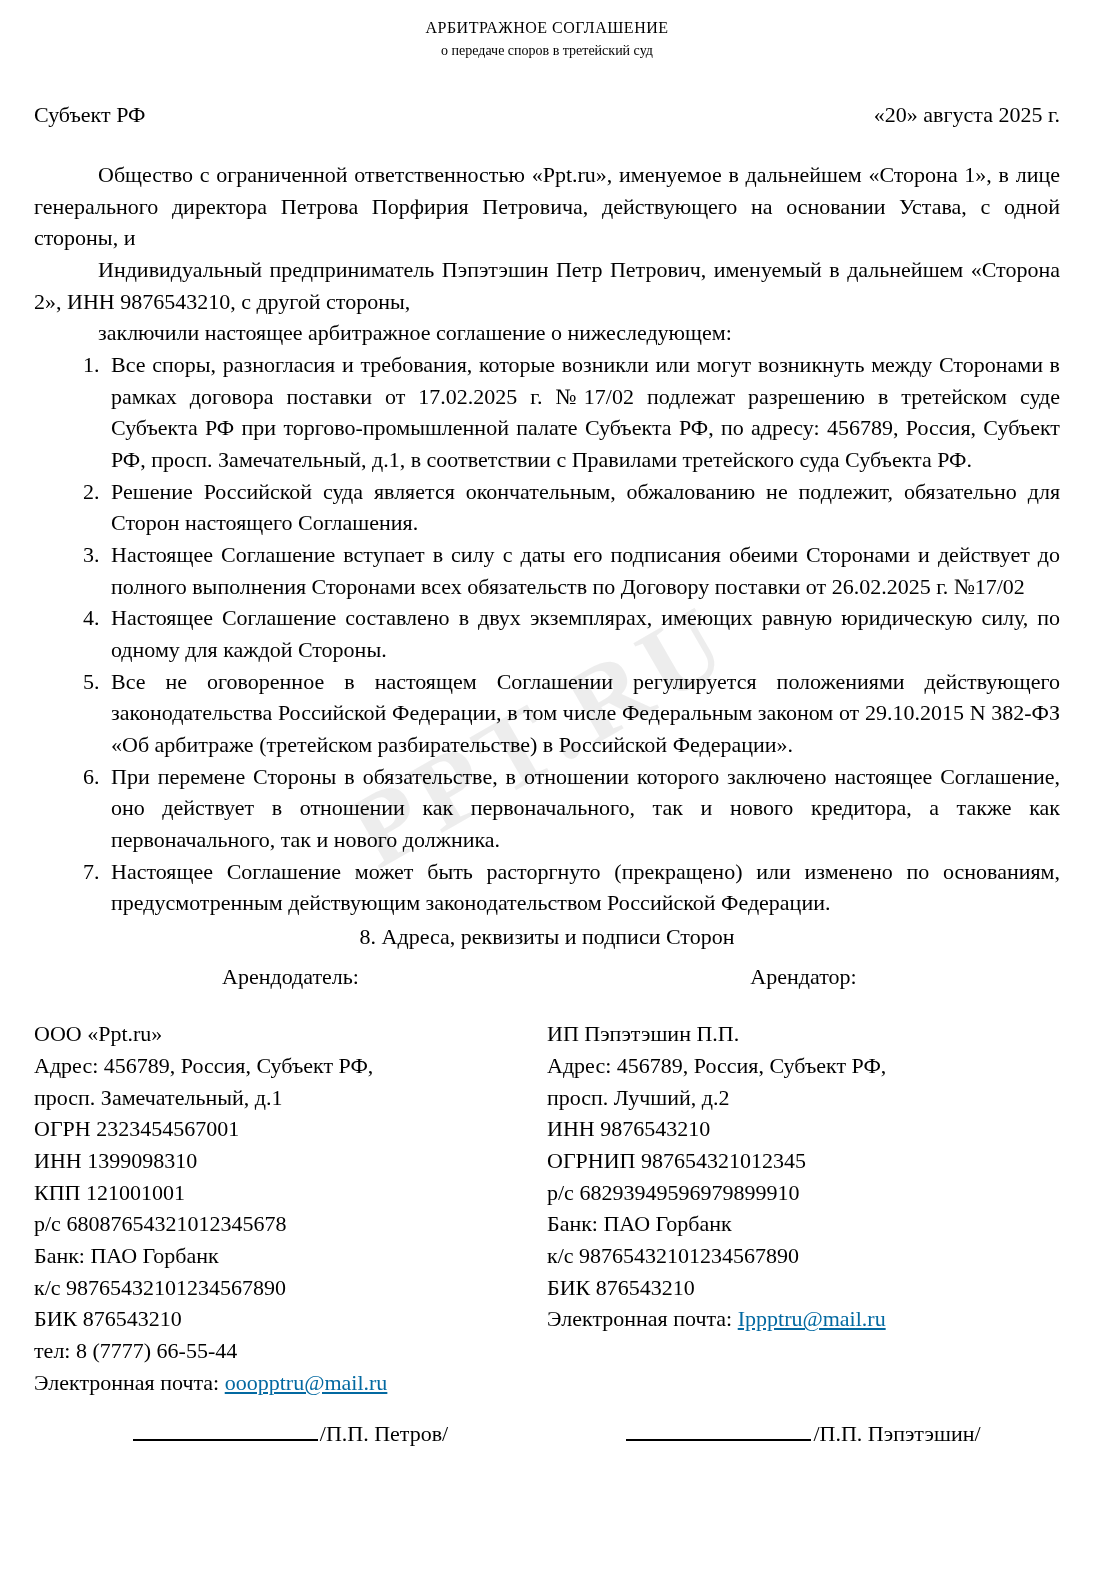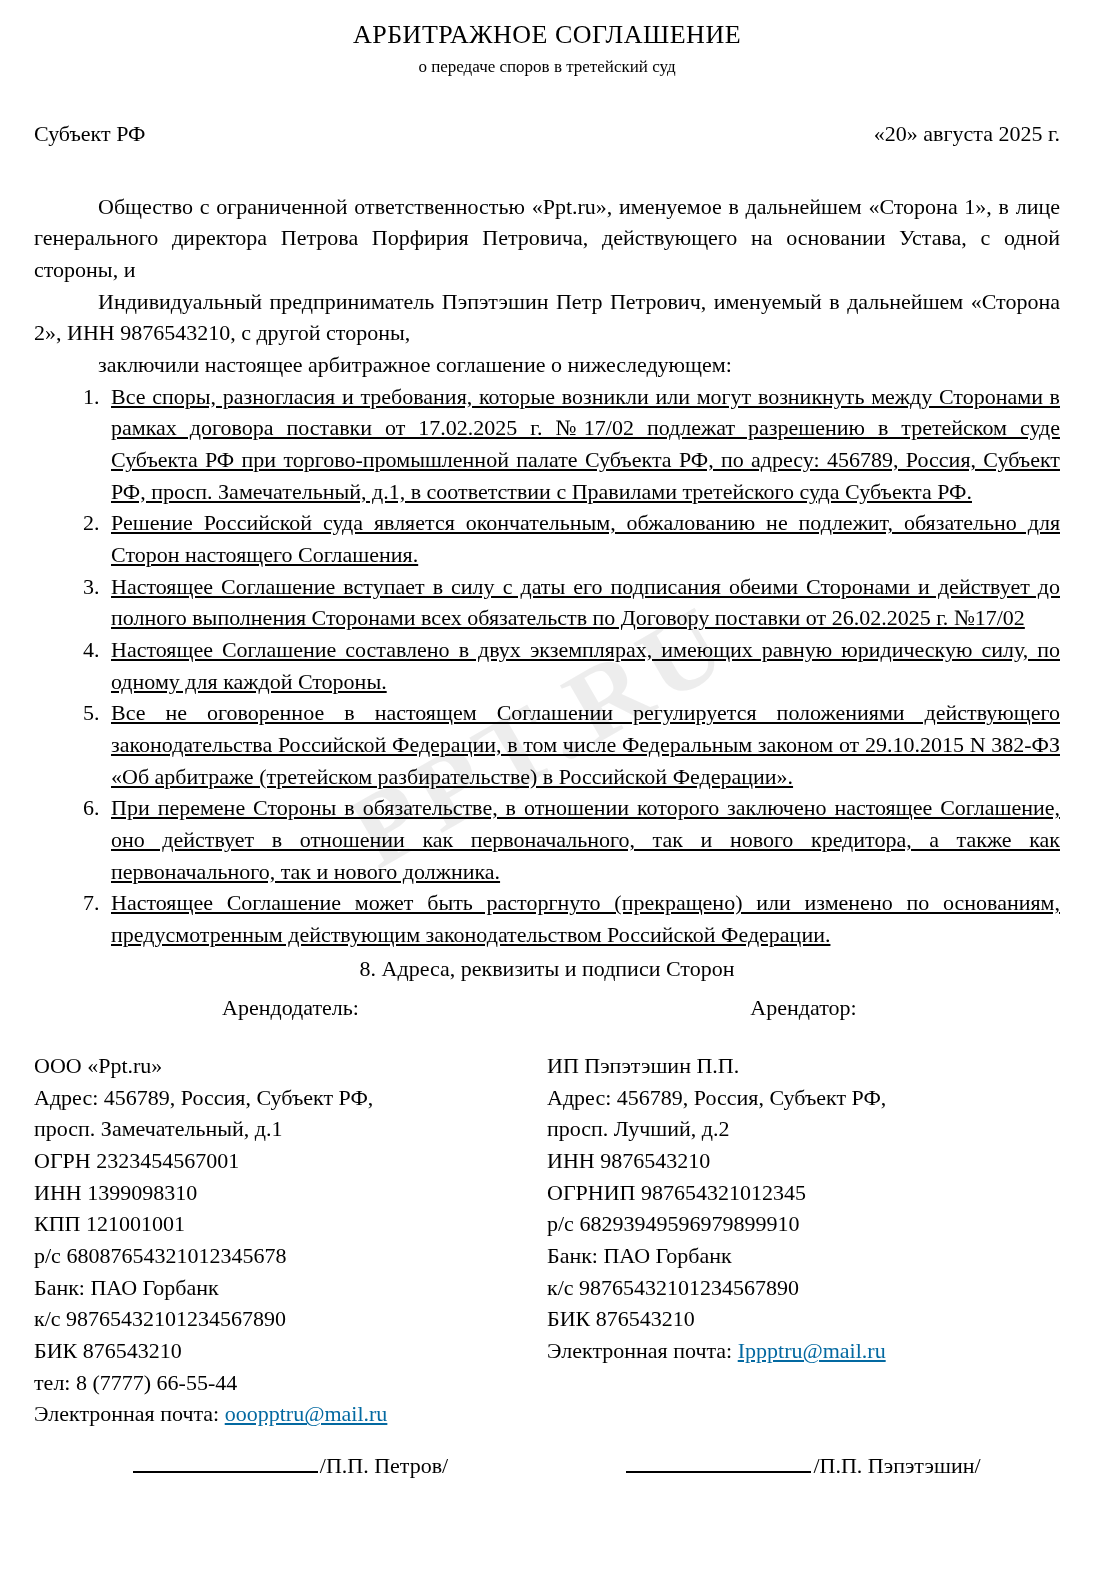--- a/index.html
+++ b/index.html
@@ -27,49 +27,48 @@
     font-weight: bold;
     letter-spacing: 8px;
     color: rgba(0, 0, 0, 0.07);
     transform: rotate(-30deg);
     pointer-events: none;
     user-select: none;
     white-space: nowrap;
   }
   .title {
     margin: 0;
-    font-size: 26px;
+    font-size: 16px;
     font-weight: normal;
     text-align: center;
     letter-spacing: 0.5px;
   }
   .subtitle {
-    font-size: 17px;
+    font-size: 14px;
     text-align: center;
     margin: 2px 0 0 0;
   }
   .meta-row {
     display: flex;
     justify-content: space-between;
     margin-top: 38px;
-    margin-bottom: 41px;
+    margin-bottom: 28px;
   }
   .para {
     margin: 0;
     text-align: justify;
     text-indent: 64px;
   }
   ol.clauses {
     margin: 0;
     padding-left: 71px;
   }
   ol.clauses li {
     text-align: justify;
     padding-left: 6px;
-    text-decoration: underline;
   }
   .section-heading {
     text-align: center;
     margin-top: 2px;
   }
   .roles-row {
     display: flex;
     margin-top: 8px;
   }
   .roles-row .role { width: 50%; text-align: center; }

